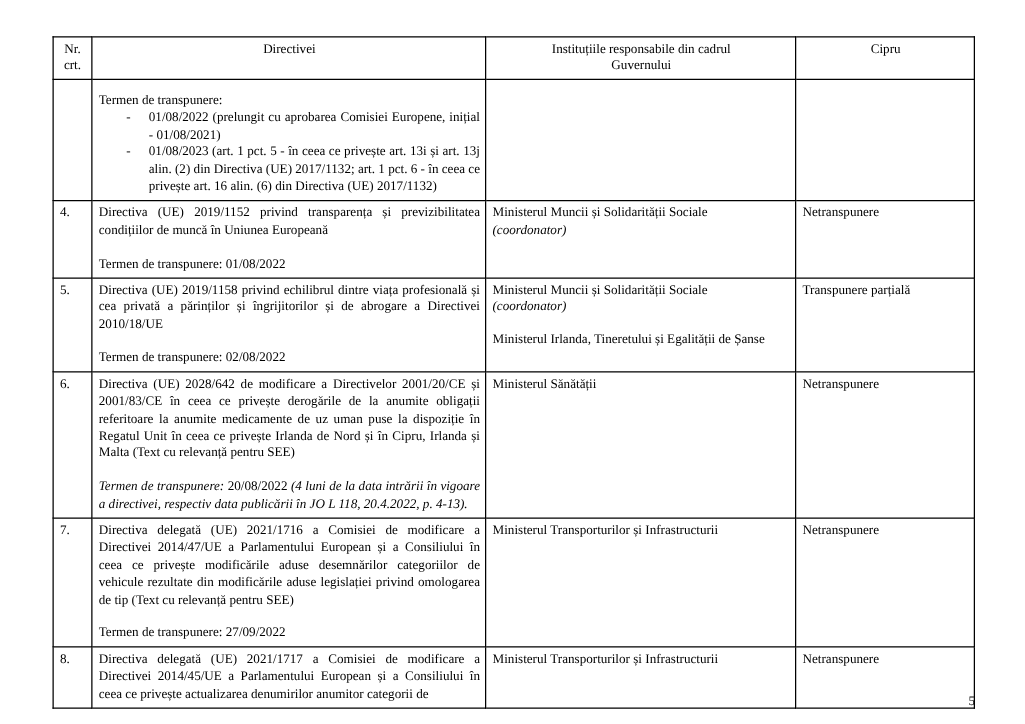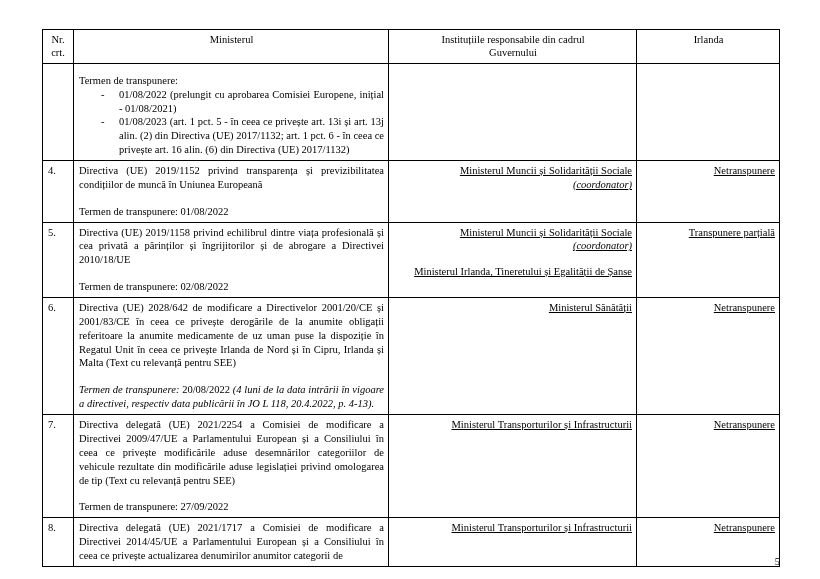--- a/index.html
+++ b/index.html
@@ -66,23 +66,22 @@
     padding-top: 4px;
     white-space: nowrap;
   }
   td.dir-cell {
     text-align: justify;
     text-justify: inter-word;
     padding-top: 4px;
     padding-right: 6px;
   }
   td.inst-cell, td.stadiu-cell {
-    text-align: right;
-    padding-top: 4px;
-    text-decoration: underline;
+    text-align: left;
+    padding-top: 4px;
   }
   .b { font-weight: normal; }
   .i { font-style: italic; }
 
   p.para {
     margin: 0;
   }
   p.gap-para {
     margin: 0;
     padding-top: 13px;
@@ -124,26 +123,26 @@
         <col class="c-dir">
         <col class="c-inst">
         <col class="c-stad">
     </colgroup>
     <thead>
       <tr>
         <th class="nr-head">
           <span>Nr.</span><br>
           <span>crt.</span>
         </th>
-        <th>Ministerul</th>
+        <th>Directivei</th>
         <th>
           <span>Instituțiile responsabile din cadrul</span><br>
           <span>Guvernului</span>
         </th>
-        <th>Irlanda</th>
+        <th>Cipru</th>
       </tr>
     </thead>
     <tbody>
 
       <tr>
         <td class="nr-cell"></td>
         <td class="dir-cell">
           <p class="para" style="padding-top:7px;">Termen de transpunere:</p>
           <ul class="dash-list">
             <li>
@@ -193,21 +192,21 @@
         </td>
         <td class="inst-cell">
           <div>Ministerul Sănătății</div>
         </td>
         <td class="stadiu-cell">Netranspunere</td>
       </tr>
 
       <tr>
         <td class="nr-cell">7.</td>
         <td class="dir-cell">
-          <p class="para"><span class="b">Directiva delegată (UE) 2021/2254</span><span> a Comisiei de modificare a Directivei 2009/47/UE a Parlamentului European și a Consiliului în ceea ce privește modificările aduse desemnărilor categoriilor de vehicule rezultate din modificările aduse legislației privind omologarea de tip (Text cu relevanță pentru SEE)</span></p>
+          <p class="para"><span class="b">Directiva delegată (UE) 2021/1716</span><span> a Comisiei de modificare a Directivei 2014/47/UE a Parlamentului European și a Consiliului în ceea ce privește modificările aduse desemnărilor categoriilor de vehicule rezultate din modificările aduse legislației privind omologarea de tip (Text cu relevanță pentru SEE)</span></p>
           <p class="gap-para"><span>Termen de transpunere: </span><span class="b">27/09/2022</span></p>
         </td>
         <td class="inst-cell">
           <div>Ministerul Transporturilor și Infrastructurii</div>
         </td>
         <td class="stadiu-cell">Netranspunere</td>
       </tr>
 
       <tr>
         <td class="nr-cell">8.</td>

